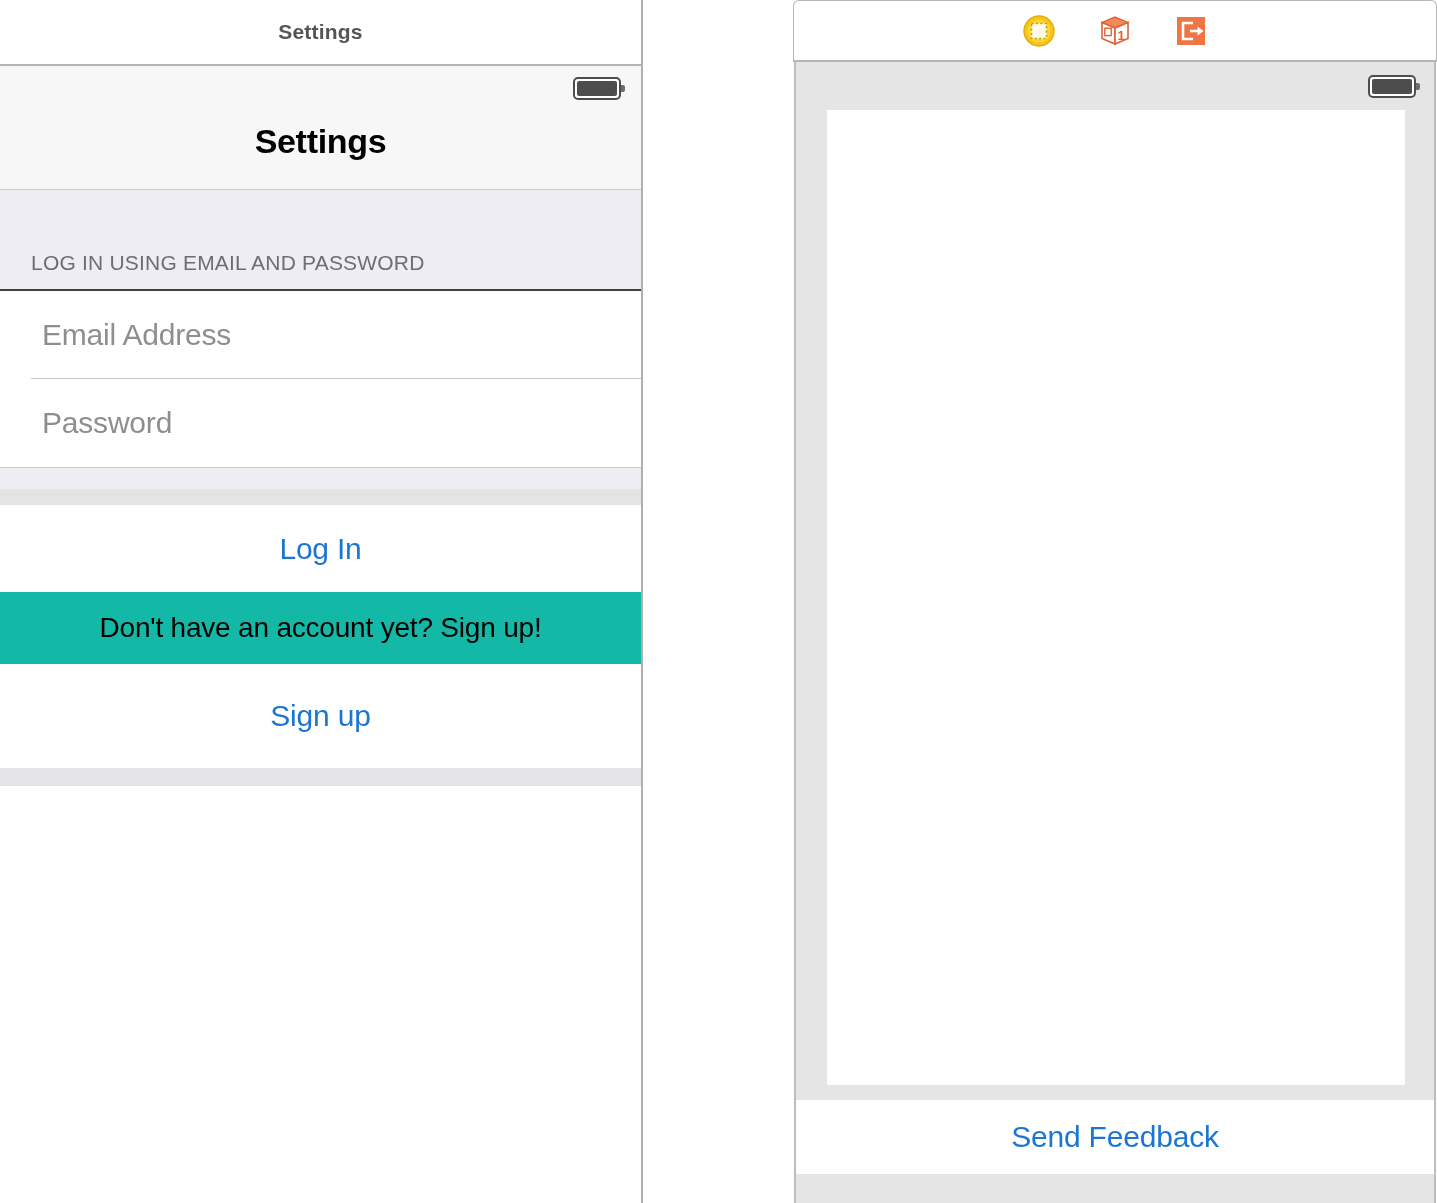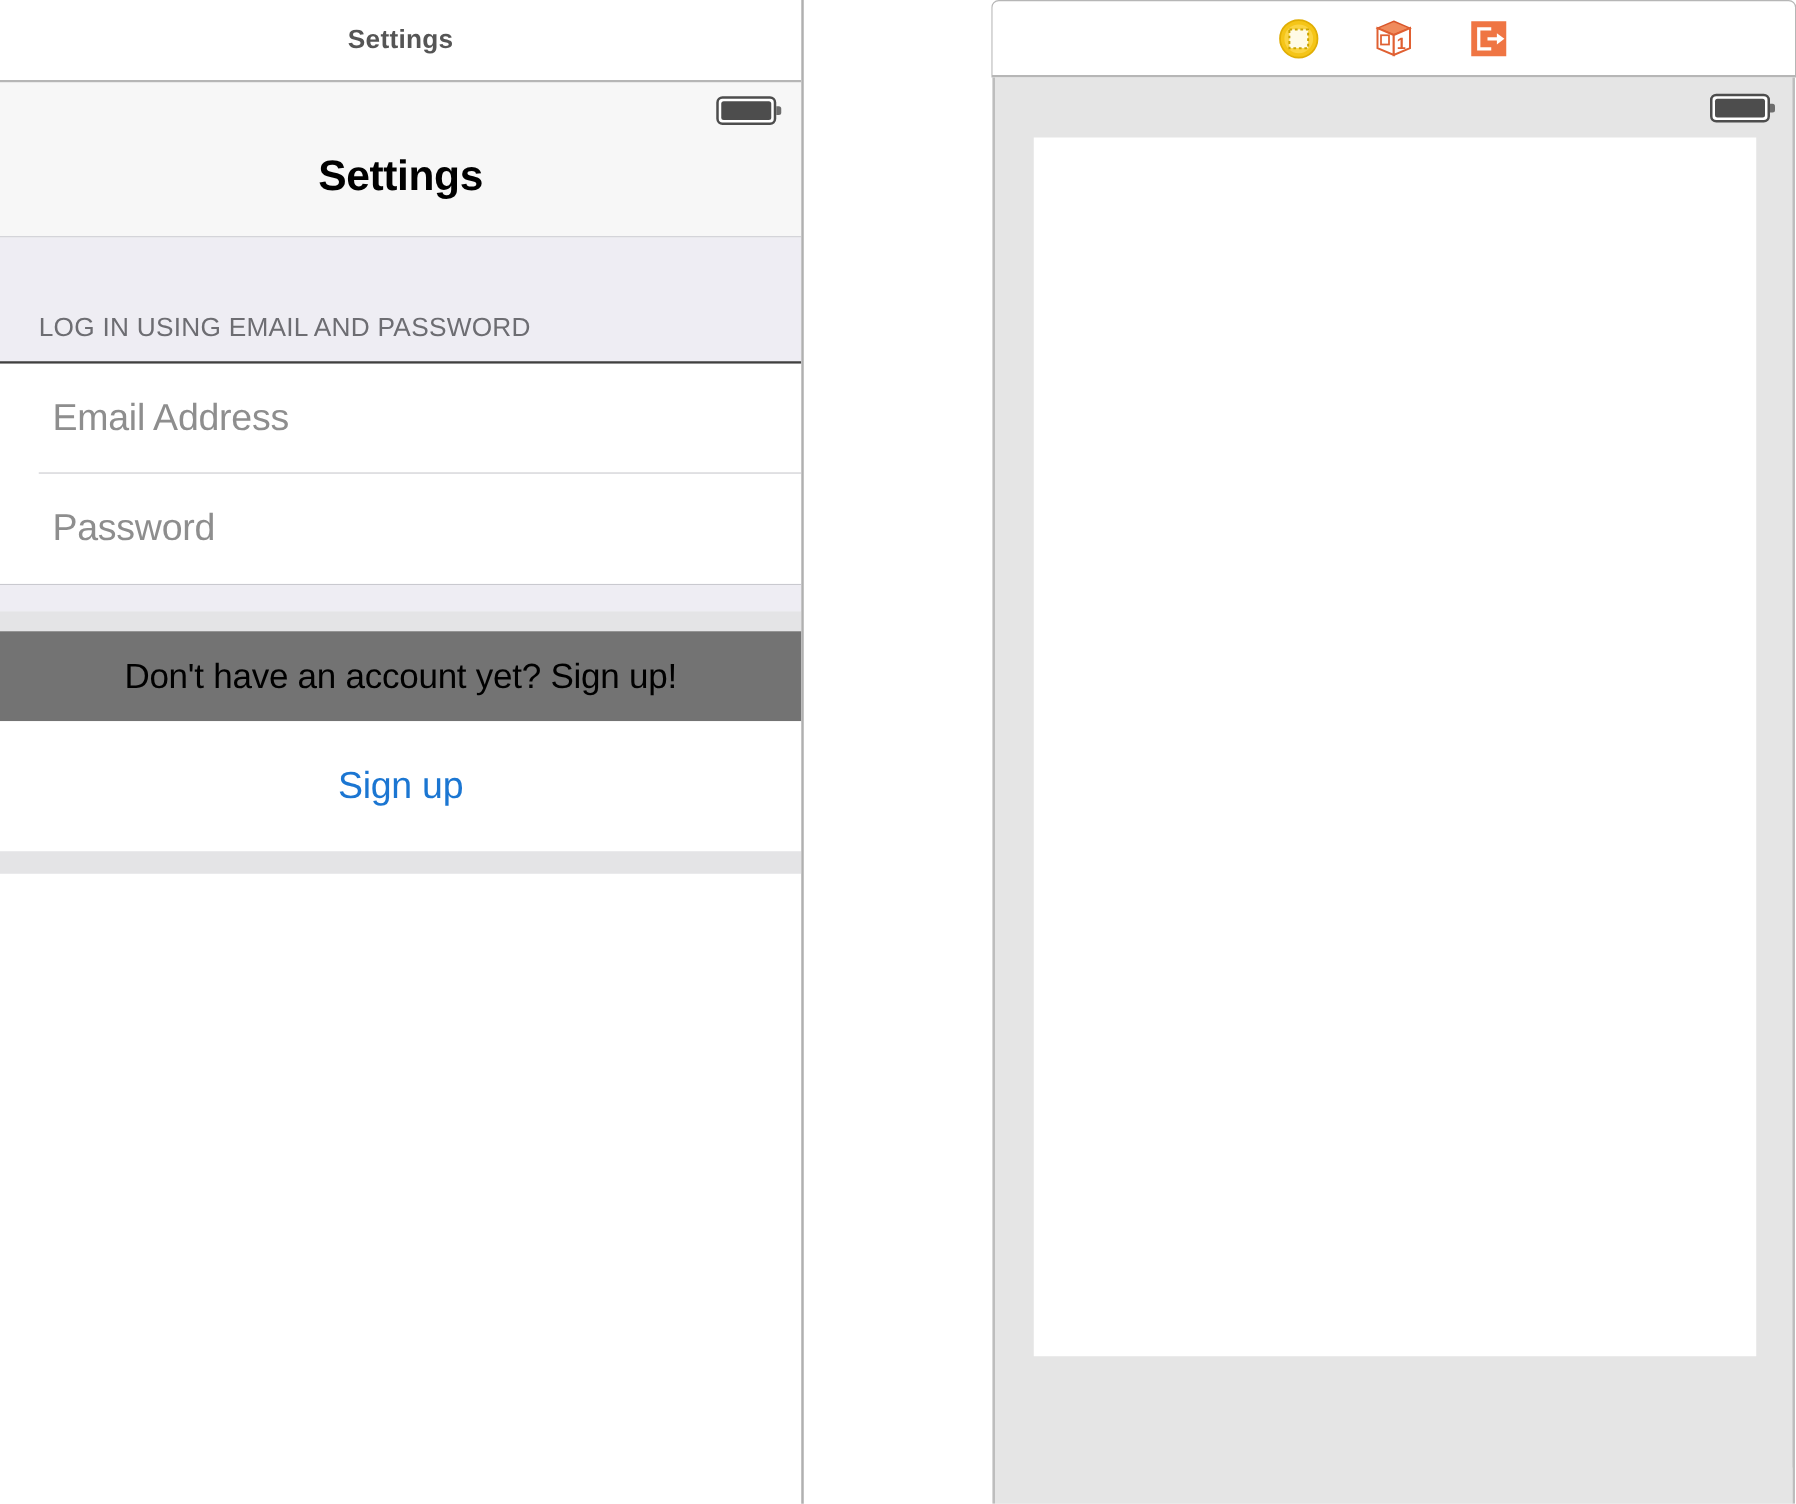--- a/index.html
+++ b/index.html
@@ -163,21 +163,21 @@
   .action-row.tall { height: 87px; }
   .action-row.medium { height: 104px; }
   .action-row.feedback { height: 84px; }
   .action-label {
     font-size: 30px;
     color: #1b76d2;
     letter-spacing: -0.2px;
   }
 
   .info-row {
-    background: #737373;
+    background: #14b8a6;
     height: 72px;
     display: flex;
     align-items: center;
     justify-content: center;
   }
   .info-label {
     font-size: 28px;
     color: #000000;
     letter-spacing: -0.2px;
   }
@@ -293,20 +293,23 @@
     <span class="field-placeholder">Email Address</span>
   </div>
 
   <div class="field-row">
     <span class="field-placeholder">Password</span>
   </div>
 
   <div class="gap-lavender"></div>
   <div class="gap-gray"></div>
 
+  <div class="action-row tall">
+    <span class="action-label">Log In</span>
+  </div>
 
   <div class="info-row">
     <span class="info-label">Don't have an account yet? Sign up!</span>
   </div>
 
   <div class="action-row medium">
     <span class="action-label">Sign up</span>
   </div>
 
   <div class="gap-gray-tall"></div>
@@ -348,16 +351,19 @@
 
   </div>
 
   <div class="rp-body">
     <div class="rp-status">
       <span class="battery"></span>
     </div>
 
     <div class="rp-canvas"></div>
 
+    <div class="rp-send-bar">
+      <span class="rp-send-label">Send Feedback</span>
+    </div>
 
     <div class="rp-footer"></div>
   </div>
 </div>
 
 </body></html>

